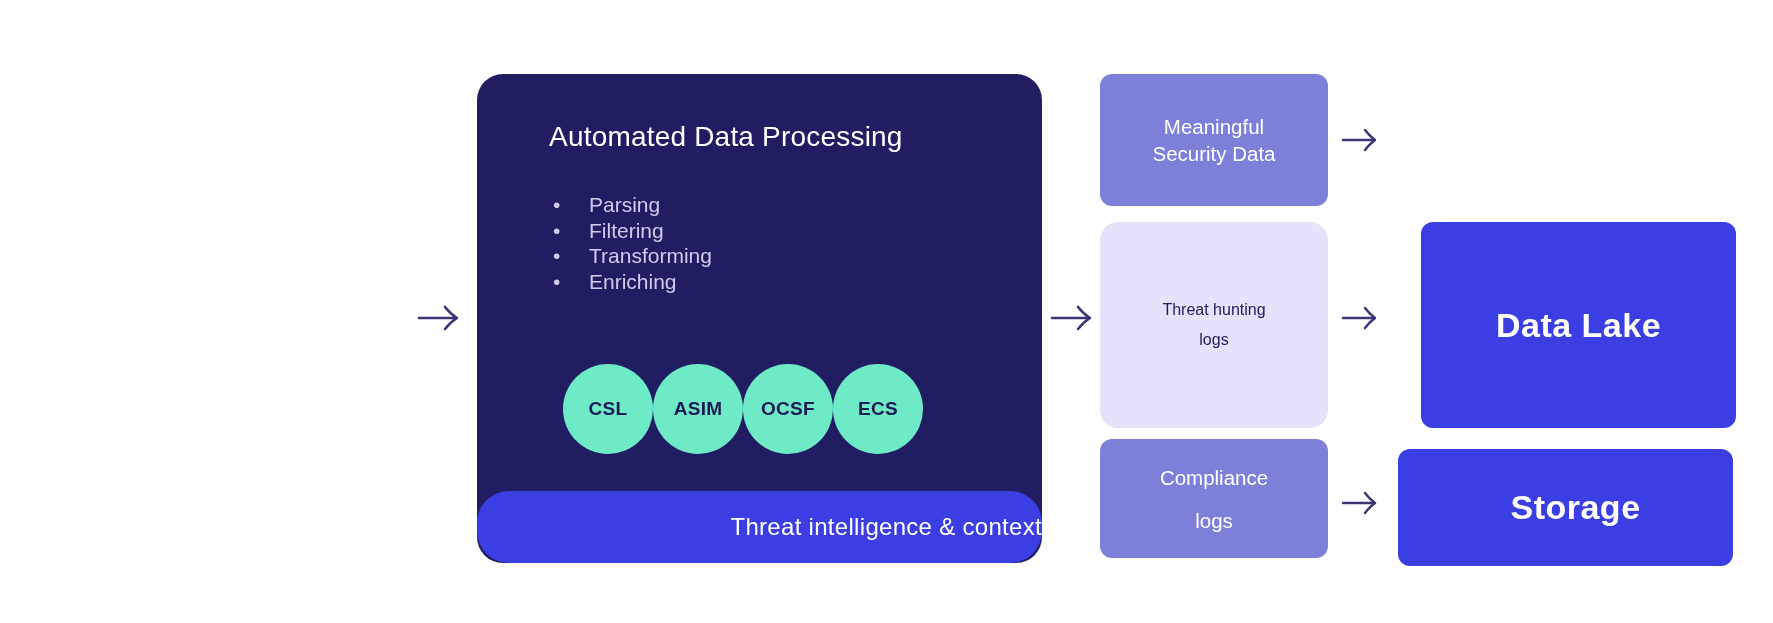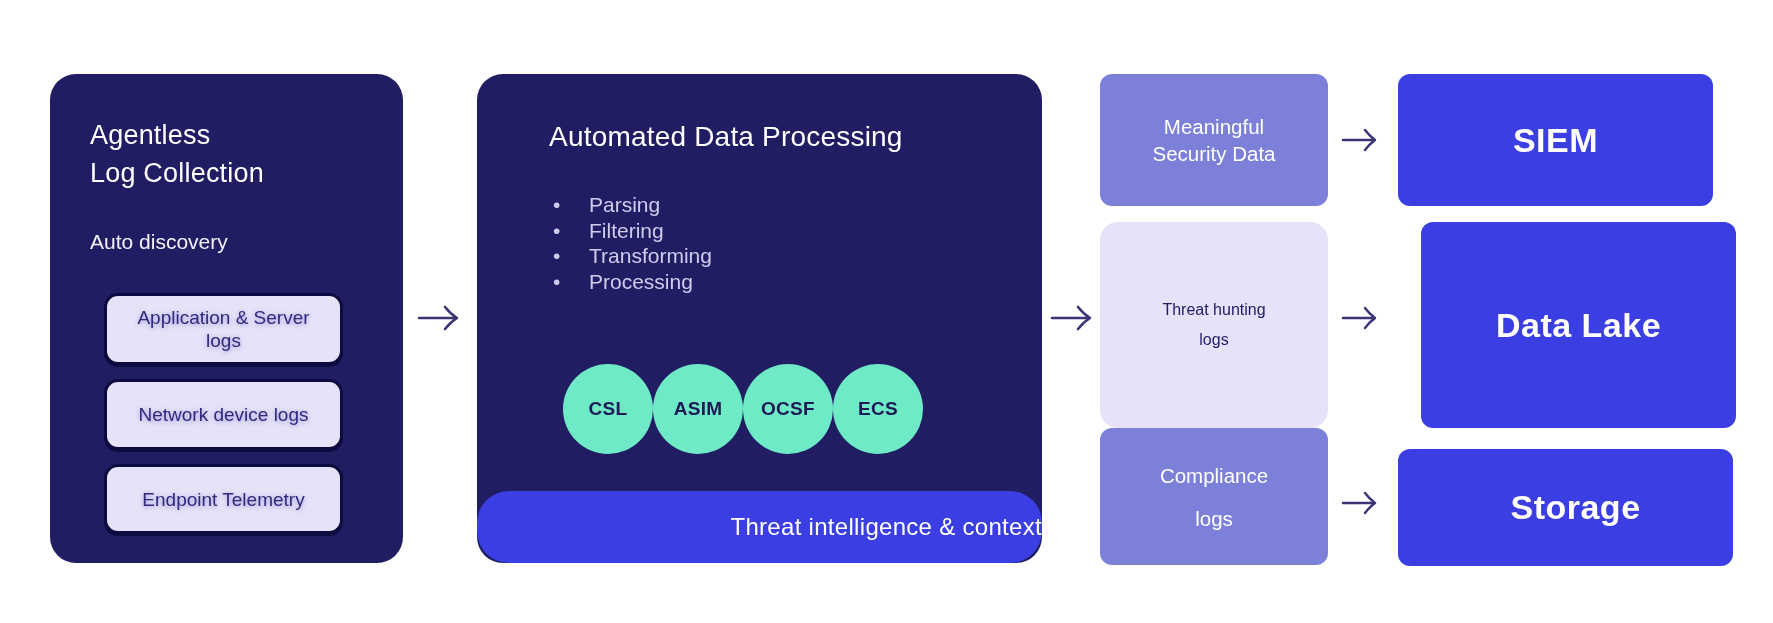--- a/index.html
+++ b/index.html
@@ -47,58 +47,48 @@
   .flow-arrow{position:absolute;}
   .flow-arrow svg{display:block;}
 
   .outbox{position:absolute;left:1100px;width:228px;box-sizing:border-box;
     display:flex;flex-direction:column;align-items:center;justify-content:center;
     text-align:right;border-radius:12px;}
   .outbox.purple{background:var(--purple);color:#ffffff;font-size:20.5px;line-height:27px;font-weight:400;}
   .outbox.lavender{background:var(--lavender);color:#1f1b66;font-size:16px;line-height:30px;border-radius:18px;}
   .out-1{top:74px;height:132px;}
   .out-2{top:222px;height:206px;}
-  .out-3{top:428px;height:137px;gap:16px;}
+  .out-3{top:439px;height:119px;gap:16px;}
 
   .dest{position:absolute;left:1398px;width:315px;background:var(--accent);border-radius:12px;
     display:flex;align-items:center;justify-content:center;color:#fff;
     font-size:34px;font-weight:700;letter-spacing:.5px;}
   .dest-1{top:74px;height:132px;}
   .dest-2{top:222px;height:206px;margin-left:23px;}
   .dest-3{top:449px;height:117px;padding-left:20px;}
 </style>
 </head>
 <body>
 
 <div class="canvas">
 
-  <section class="panel panel-left">
-    <div class="panel-title left-title">
-      <span>Agentless</span><br>
-      <span>Log Collection</span>
-    </div>
-    <div class="left-subtitle">Auto discovery</div>
-    <div class="chip chip-1">Application &amp; Server logs</div>
-    <div class="chip chip-2">Network device logs</div>
-    <div class="chip chip-3">Endpoint Telemetry</div>
-  </section>
 
   <div class="flow-arrow" style="left:416px;top:301px;">
     <svg width="46" height="34" viewBox="0 0 46 34" fill="none">
       <path d="M3 17 H40 M29 6 C33 11 36 14 41 17 C36 20 33 23 29 28" stroke="var(--arrow)" stroke-width="2.6" stroke-linecap="round" stroke-linejoin="round" fill="none"></path>
     </svg>
   </div>
 
   <section class="panel panel-mid">
     <div class="panel-title mid-title">Automated Data Processing</div>
     <ul class="bullets">
       <li>Parsing</li>
       <li>Filtering</li>
       <li>Transforming</li>
-      <li>Processing</li>
+      <li>Enriching</li>
     </ul>
     <div class="badges">
       <div class="badge">CSL</div>
       <div class="badge">ASIM</div>
       <div class="badge">OCSF</div>
       <div class="badge">ECS</div>
     </div>
     <div class="intel-bar">
       <span>Threat intelligence &amp; context</span>
     </div>
@@ -132,17 +122,16 @@
     <svg width="40" height="30" viewBox="0 0 40 30" fill="none">
       <path d="M3 15 H34 M25 5 C28 9 31 12 35 15 C31 18 28 21 25 25" stroke="var(--arrow)" stroke-width="2.4" stroke-linecap="round" stroke-linejoin="round" fill="none"></path>
     </svg>
   </div>
   <div class="flow-arrow" style="left:1340px;top:488px;">
     <svg width="40" height="30" viewBox="0 0 40 30" fill="none">
       <path d="M3 15 H34 M25 5 C28 9 31 12 35 15 C31 18 28 21 25 25" stroke="var(--arrow)" stroke-width="2.4" stroke-linecap="round" stroke-linejoin="round" fill="none"></path>
     </svg>
   </div>
 
-  <div class="dest dest-1">SIEM</div>
   <div class="dest dest-2">Data Lake</div>
   <div class="dest dest-3">Storage</div>
 
 </div>
 
 </body></html>

